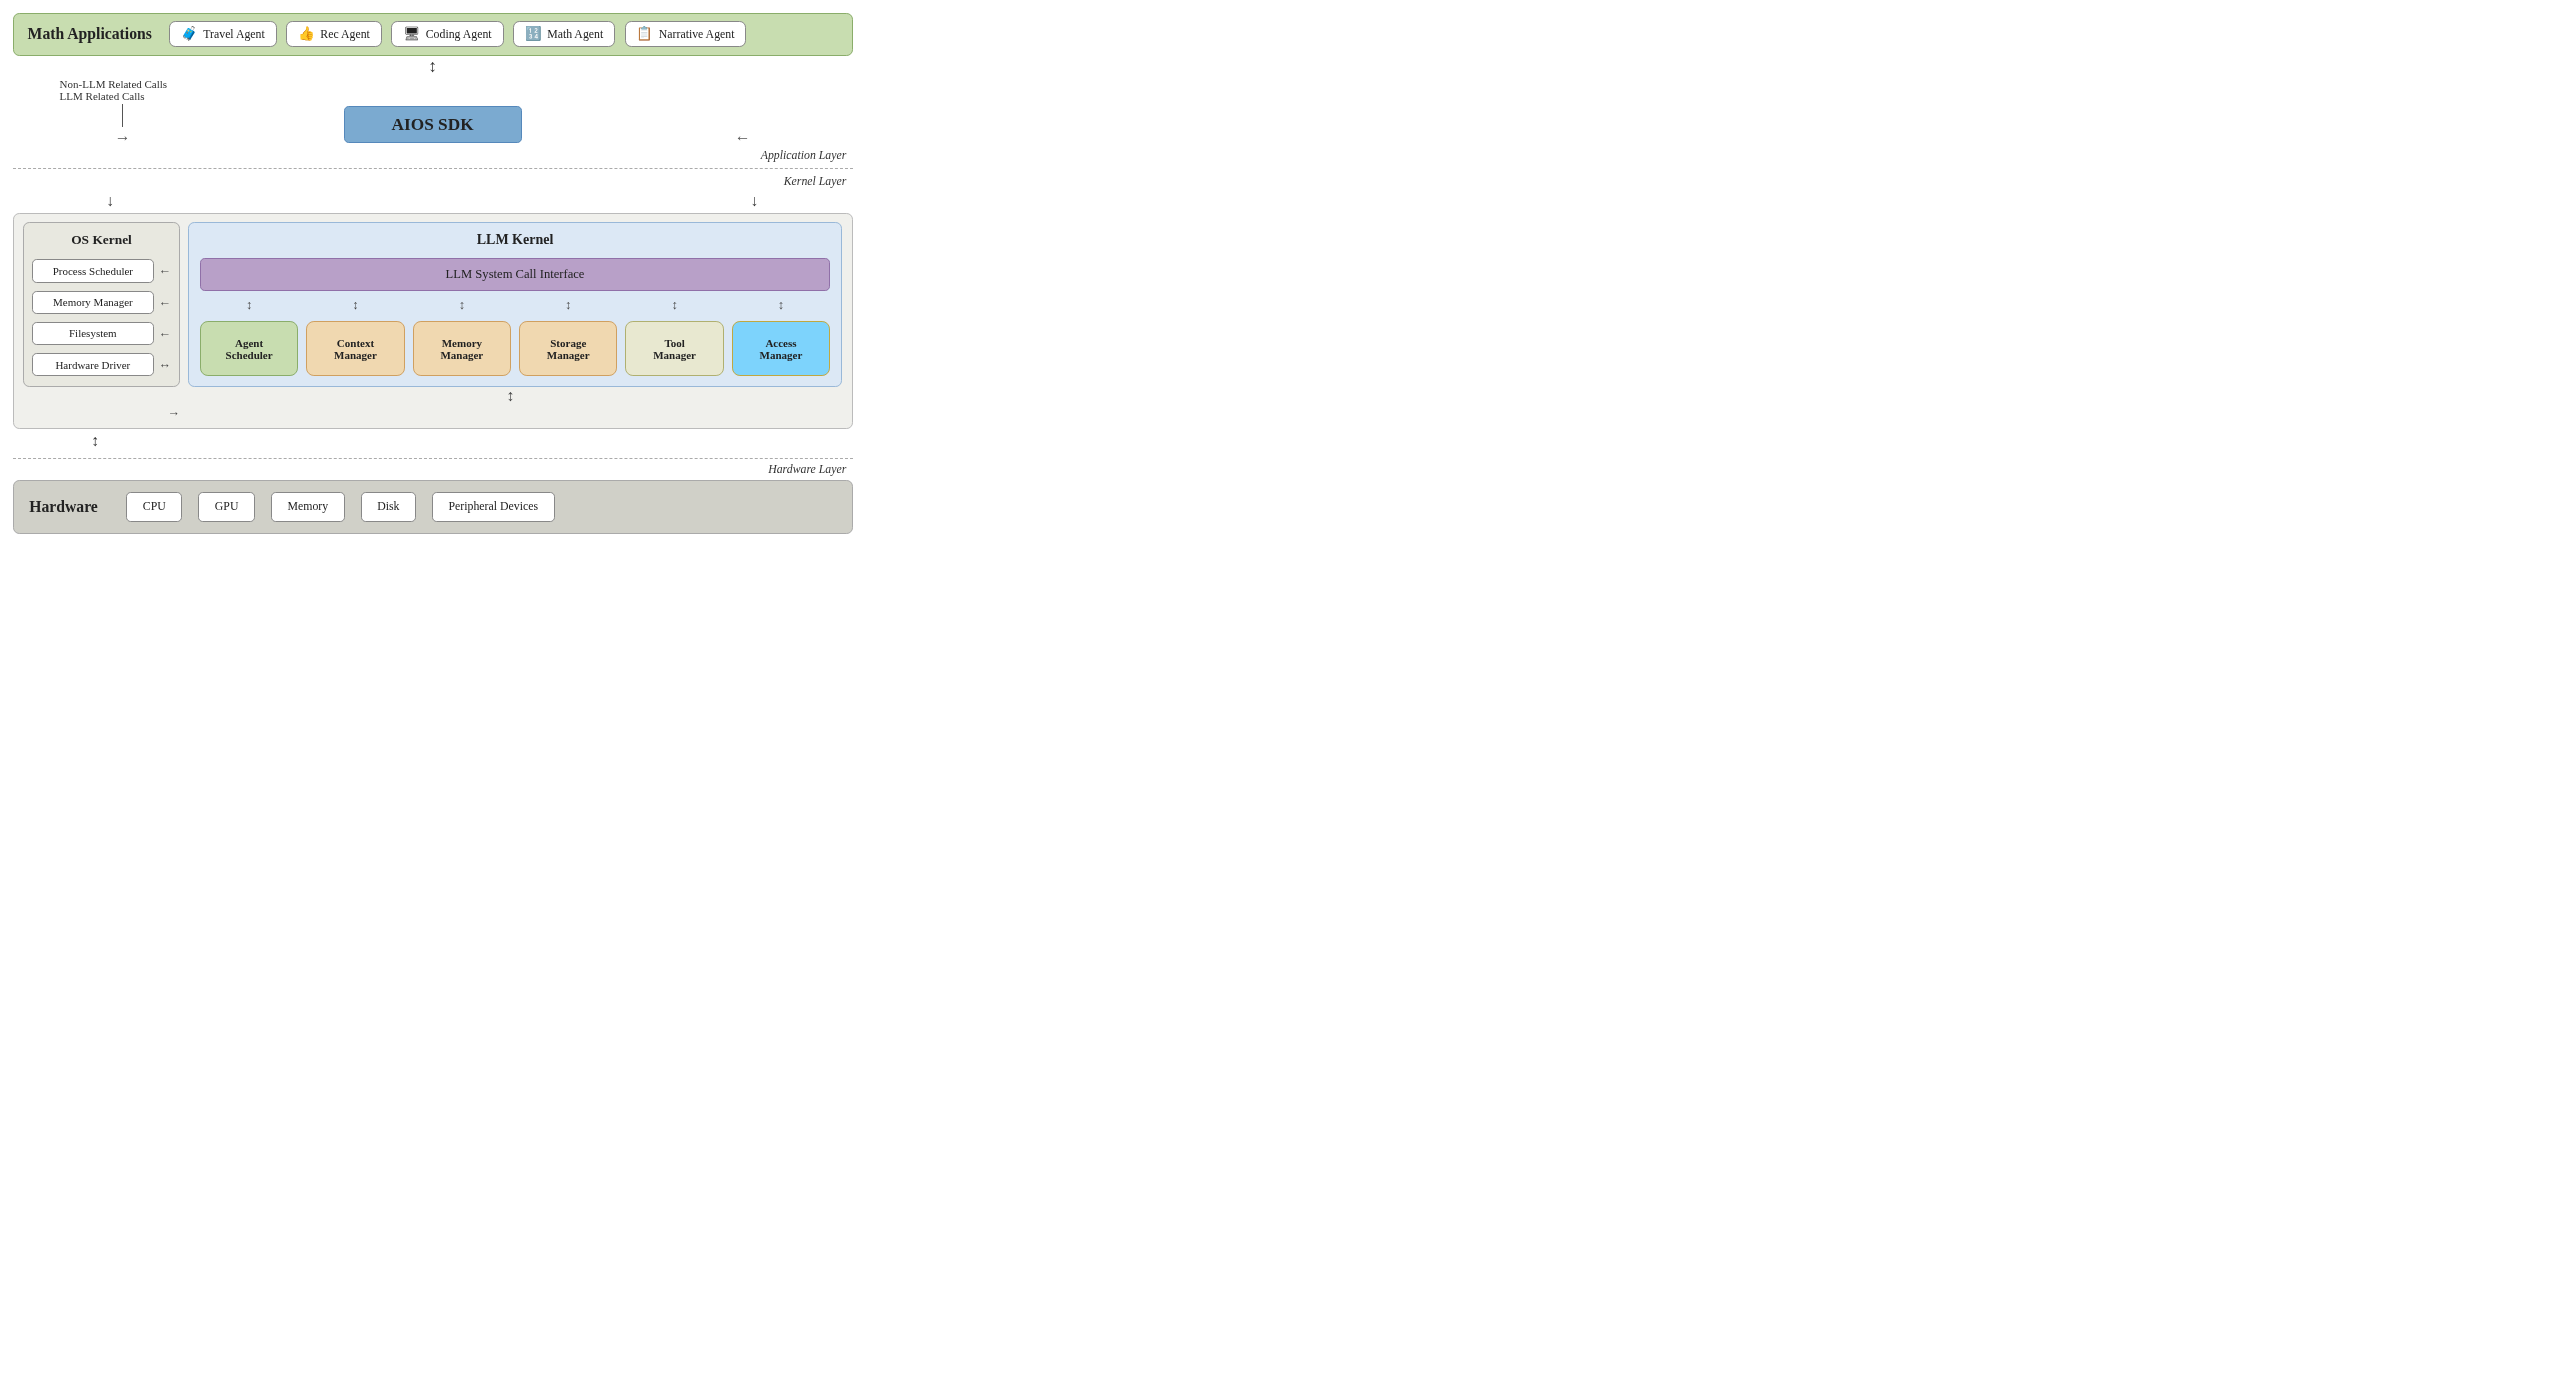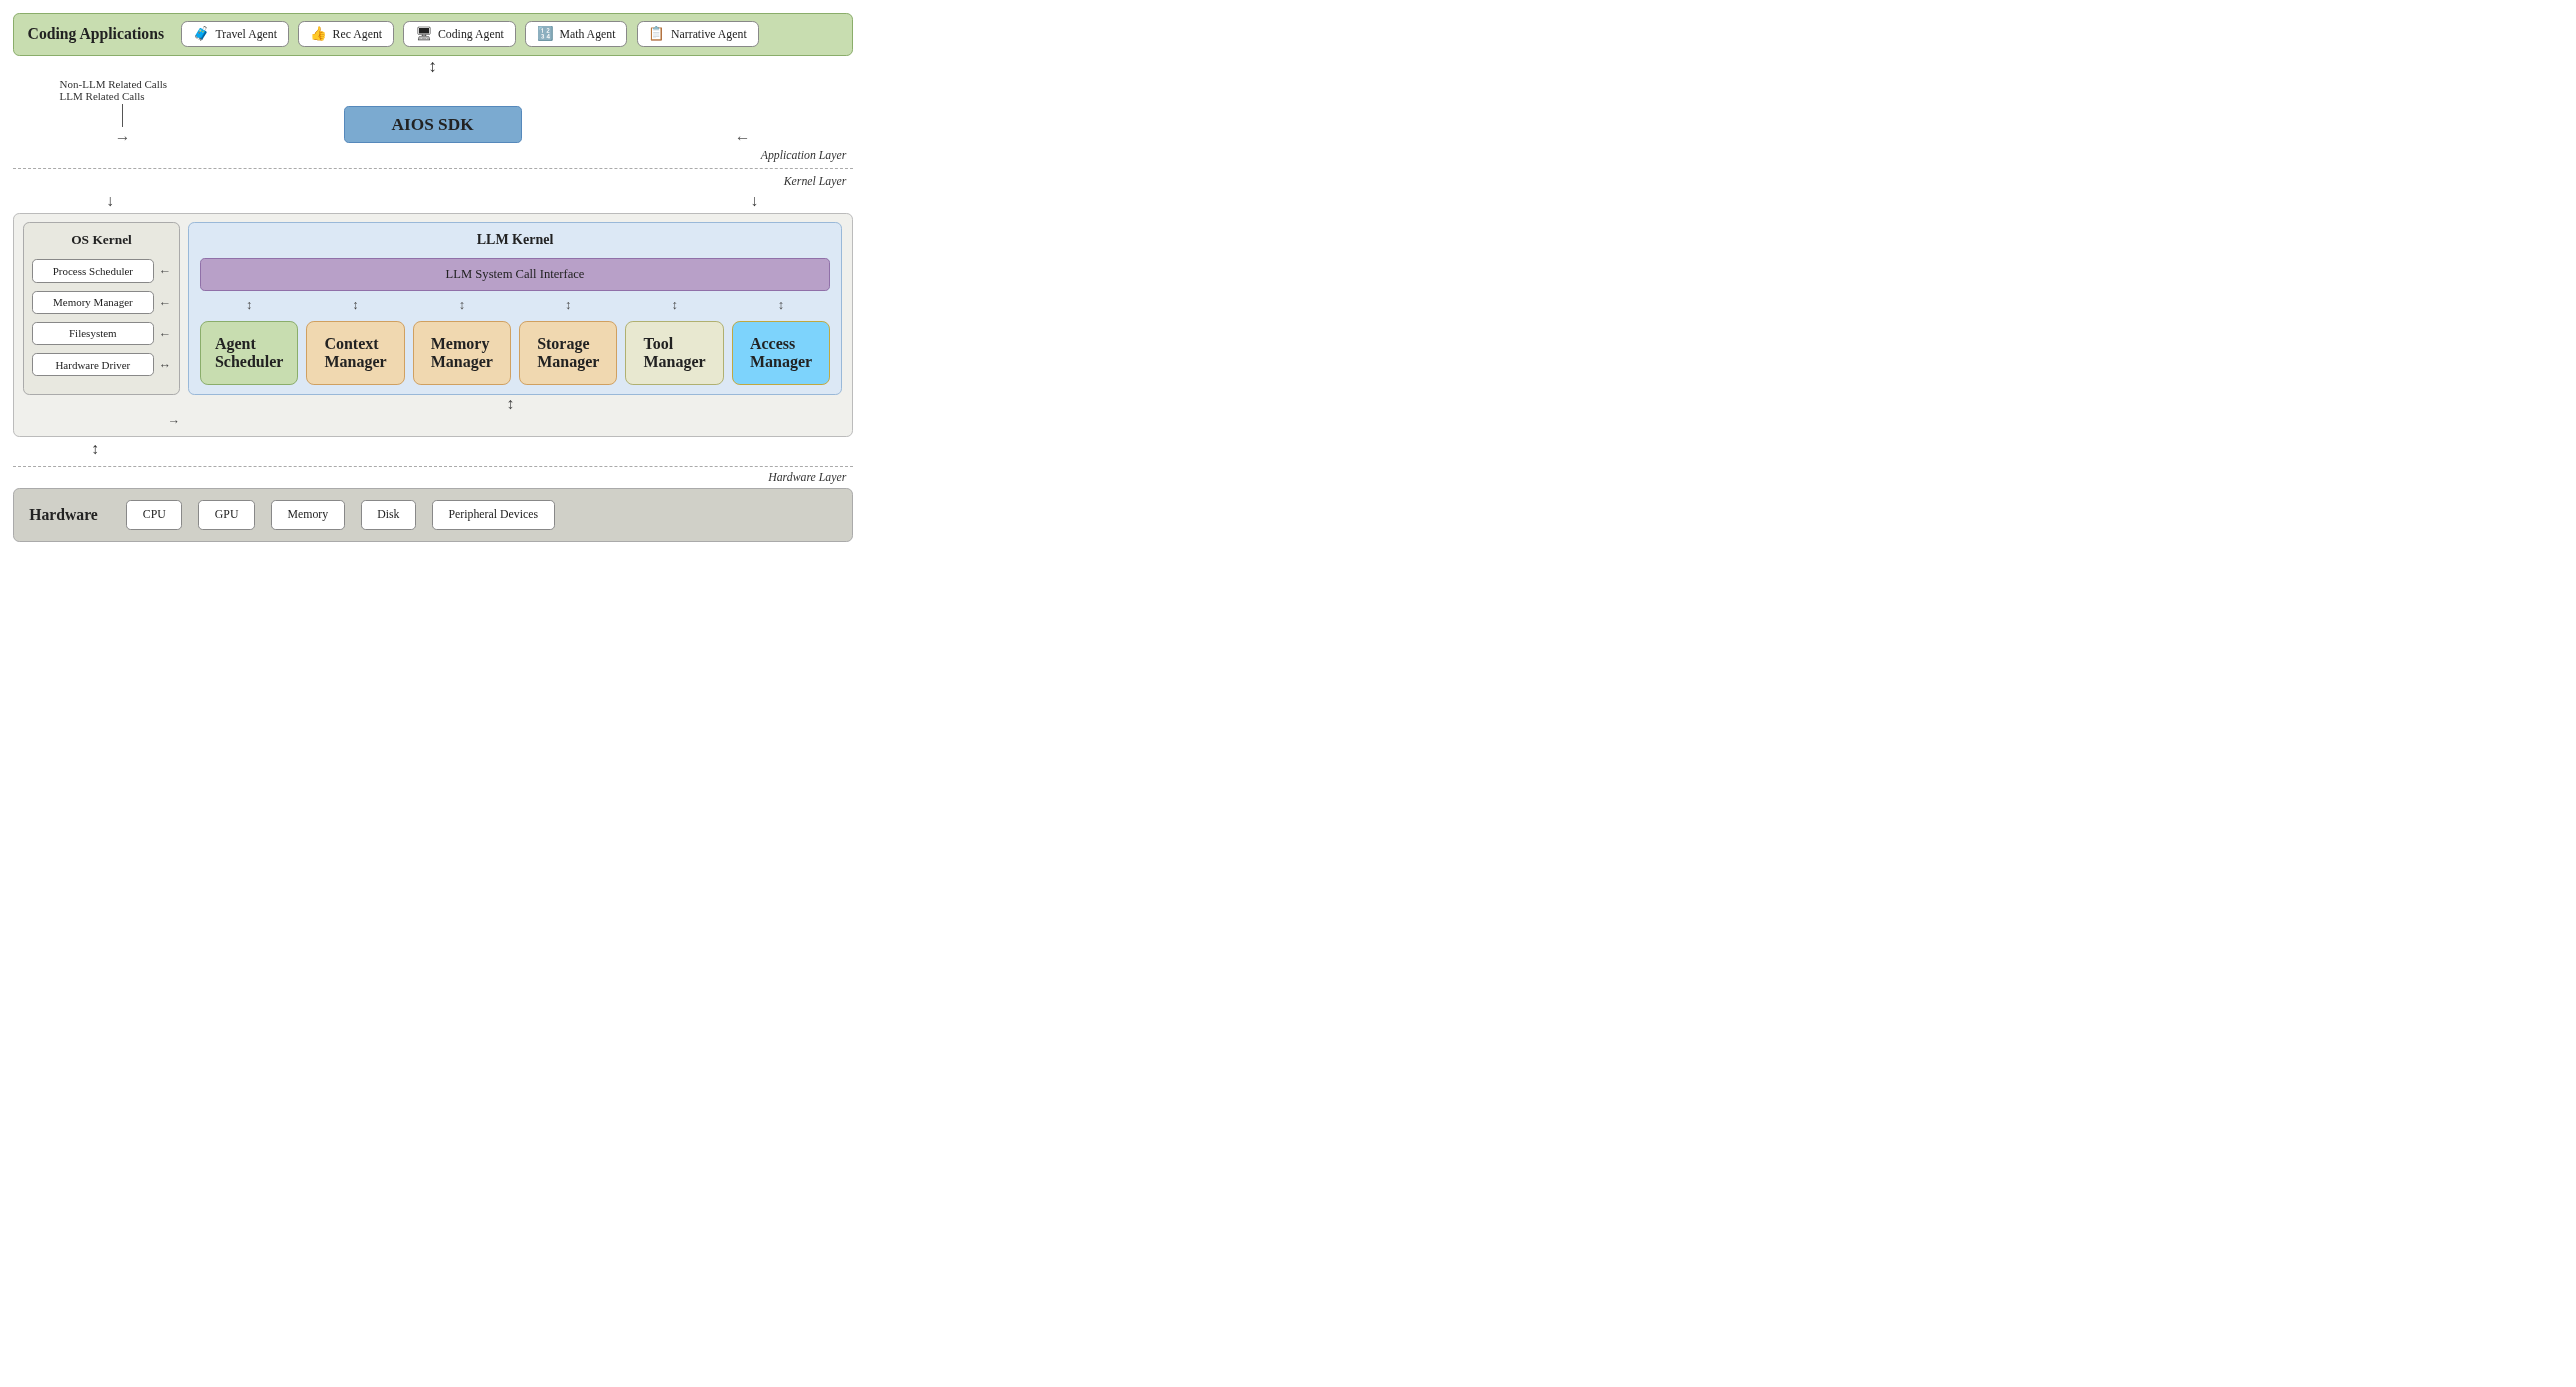--- a/index.html
+++ b/index.html
@@ -154,22 +154,22 @@
       display: flex;
       gap: 7.9px;
       justify-content: space-between;
       align-items: stretch;
     }
     .llm-manager-box {
       flex: 1;
       border: 1.6px solid;
       border-radius: 7.9px;
       padding: 12.6px 4.7px;
-      text-align: left;
-      font-size: 16px;
+      text-align: center;
+      font-size: 11px;
       font-weight: bold;
       color: #222;
       display: flex;
       align-items: center;
       justify-content: center;
       min-height: 55px;
     }
     .agent-scheduler { background: #c8ddb0; border-color: #8aad6a; }
     .context-manager { background: #f0d8b0; border-color: #d0a060; }
     .memory-manager-box { background: #f0d8b0; border-color: #d0a060; }
@@ -287,21 +287,21 @@
       background: #f0f0ec;
       padding: 7.9px 9.4px;
     }
   </style>
 </head>
 <body>
 
 <div class="page">
 
   <div class="agent-apps-row">
-    <span class="agent-apps-label">Coding Applications</span>
+    <span class="agent-apps-label">Math Applications</span>
     <div class="agent-box">
       <span class="agent-icon">🧳</span>
       <span>Travel Agent</span>
     </div>
     <div class="agent-box">
       <span class="agent-icon">👍</span>
       <span>Rec Agent</span>
     </div>
     <div class="agent-box">
       <span class="agent-icon">🖥</span>

